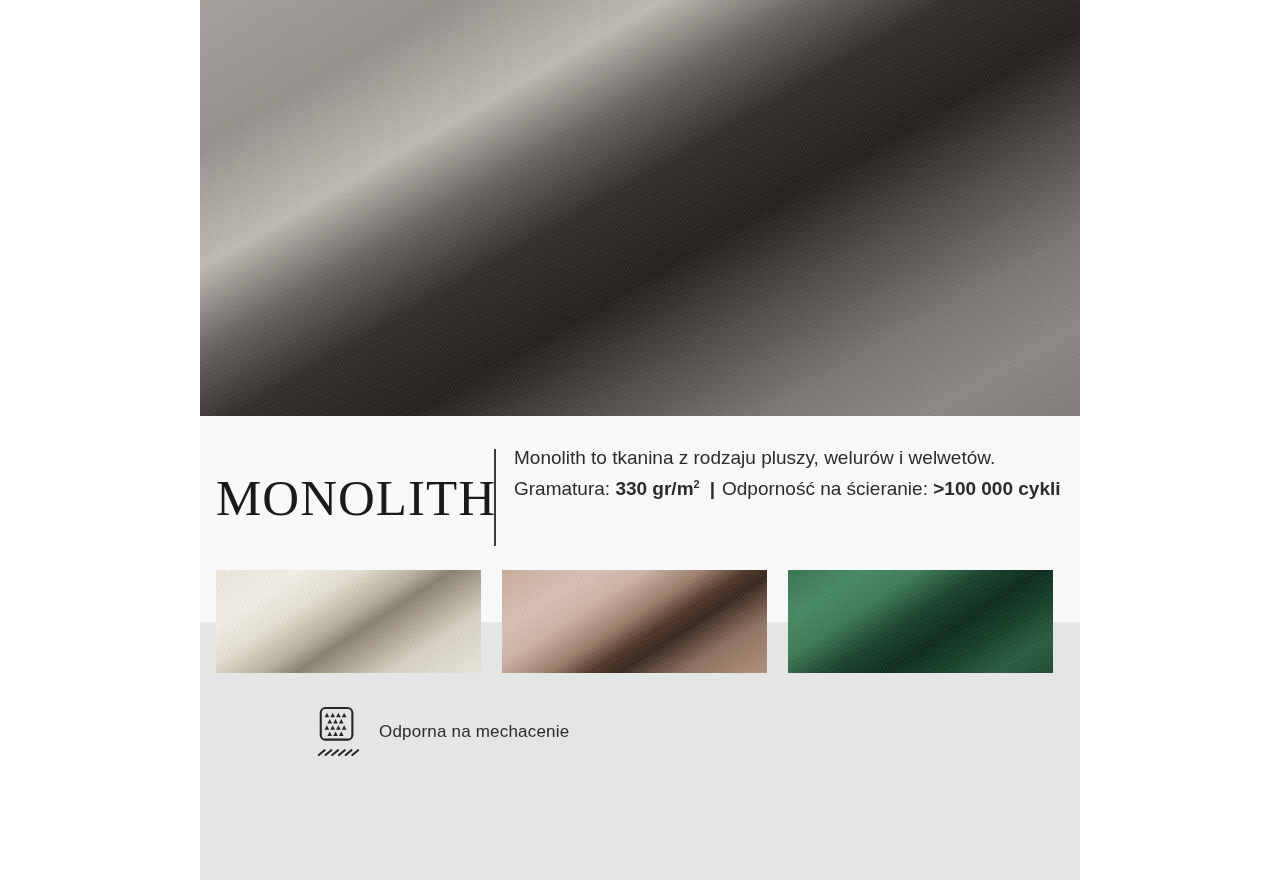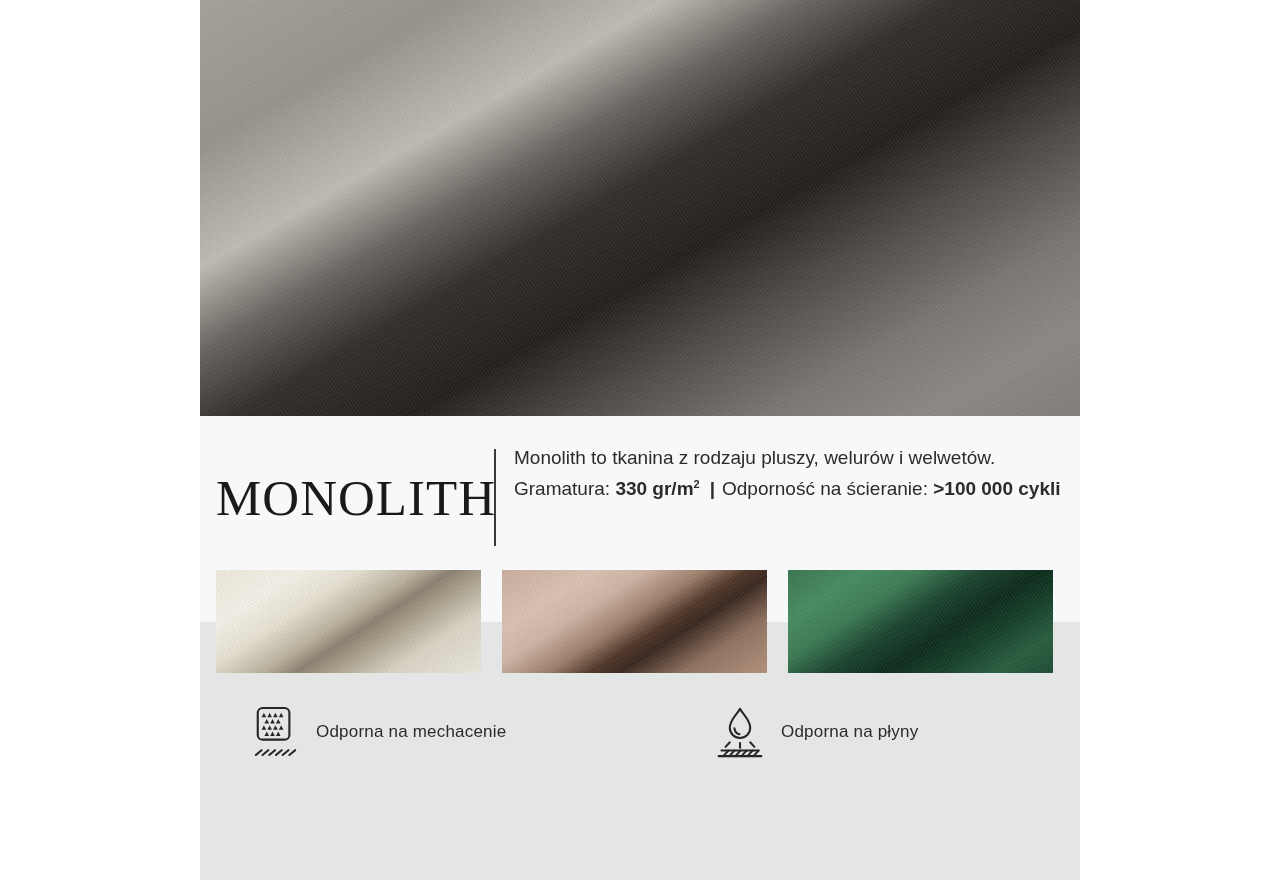--- a/index.html
+++ b/index.html
@@ -57,21 +57,21 @@
   .swatch-green {
     background: linear-gradient(147deg,
       #3a7450 0%, #488b63 18%, #3d7b55 32%, #1c4530 46%,
       #0e2c1c 60%, #16402a 72%, #2a5e40 86%, #1e4d33 100%);
   }
 
   
   .features {
     position: absolute; left: 0; top: 690px; width: 100%;
     display: grid; grid-template-columns: 465px auto; grid-auto-rows: 84px;
-    padding-left: 47px;
+    padding-left: 110px;
   }
   .feature { display: flex; align-items: center; gap: 13px; }
   .feature-icon { width: 56px; display: flex; align-items: center; justify-content: center; flex: 0 0 56px; }
   .feature-icon svg { stroke: #262626; fill: none; stroke-width: 2.2; stroke-linecap: round; stroke-linejoin: round; }
   .feature-icon .fill { fill: #262626; stroke: none; }
   .feature-label { font-size: 17px; letter-spacing: .2px; color: var(--text-dark, #2b2b2b); }
 </style>
 </head>
 <body>
 
@@ -125,30 +125,18 @@
               <use href="#tri" x="13" y="27.5"></use>
                 <use href="#tri" x="19" y="27.5"></use>
                 <use href="#tri" x="25" y="27.5"></use>
             </g>
             <path d="M4 52 l6 -5 M11 52 l6 -5 M18 52 l6 -5 M25 52 l6 -5 M32 52 l6 -5 M39 52 l6 -5"></path>
           </svg>
         </span>
         <span class="feature-label">Odporna na mechacenie</span>
       </div>
 
-      <div class="feature">
-        <span class="feature-icon">
-          <svg viewBox="0 0 56 58" width="52" height="54">
-            <path d="M28 4 C25 10 17 16 17 24.5 A11 11 0 0 0 39 24.5 C39 16 31 10 28 4 Z"></path>
-            <path d="M22 25 a7.5 7.5 0 0 0 5.5 6.5"></path>
-            <path d="M17 40 l-4.5 5 M28 41 v5 M39 40 l4.5 5"></path>
-            <path d="M8 49 H48 M5 55 H51"></path>
-            <path d="M10 55 l5.5 -6 M16.5 55 l5.5 -6 M23 55 l5.5 -6 M29.5 55 l5.5 -6 M36 55 l5.5 -6 M42.5 55 l5.5 -6"></path>
-          </svg>
-        </span>
-        <span class="feature-label">Odporna na płyny</span>
-      </div>
 
 
 
     </div>
   </div>
 </div>
 
 </body></html>

